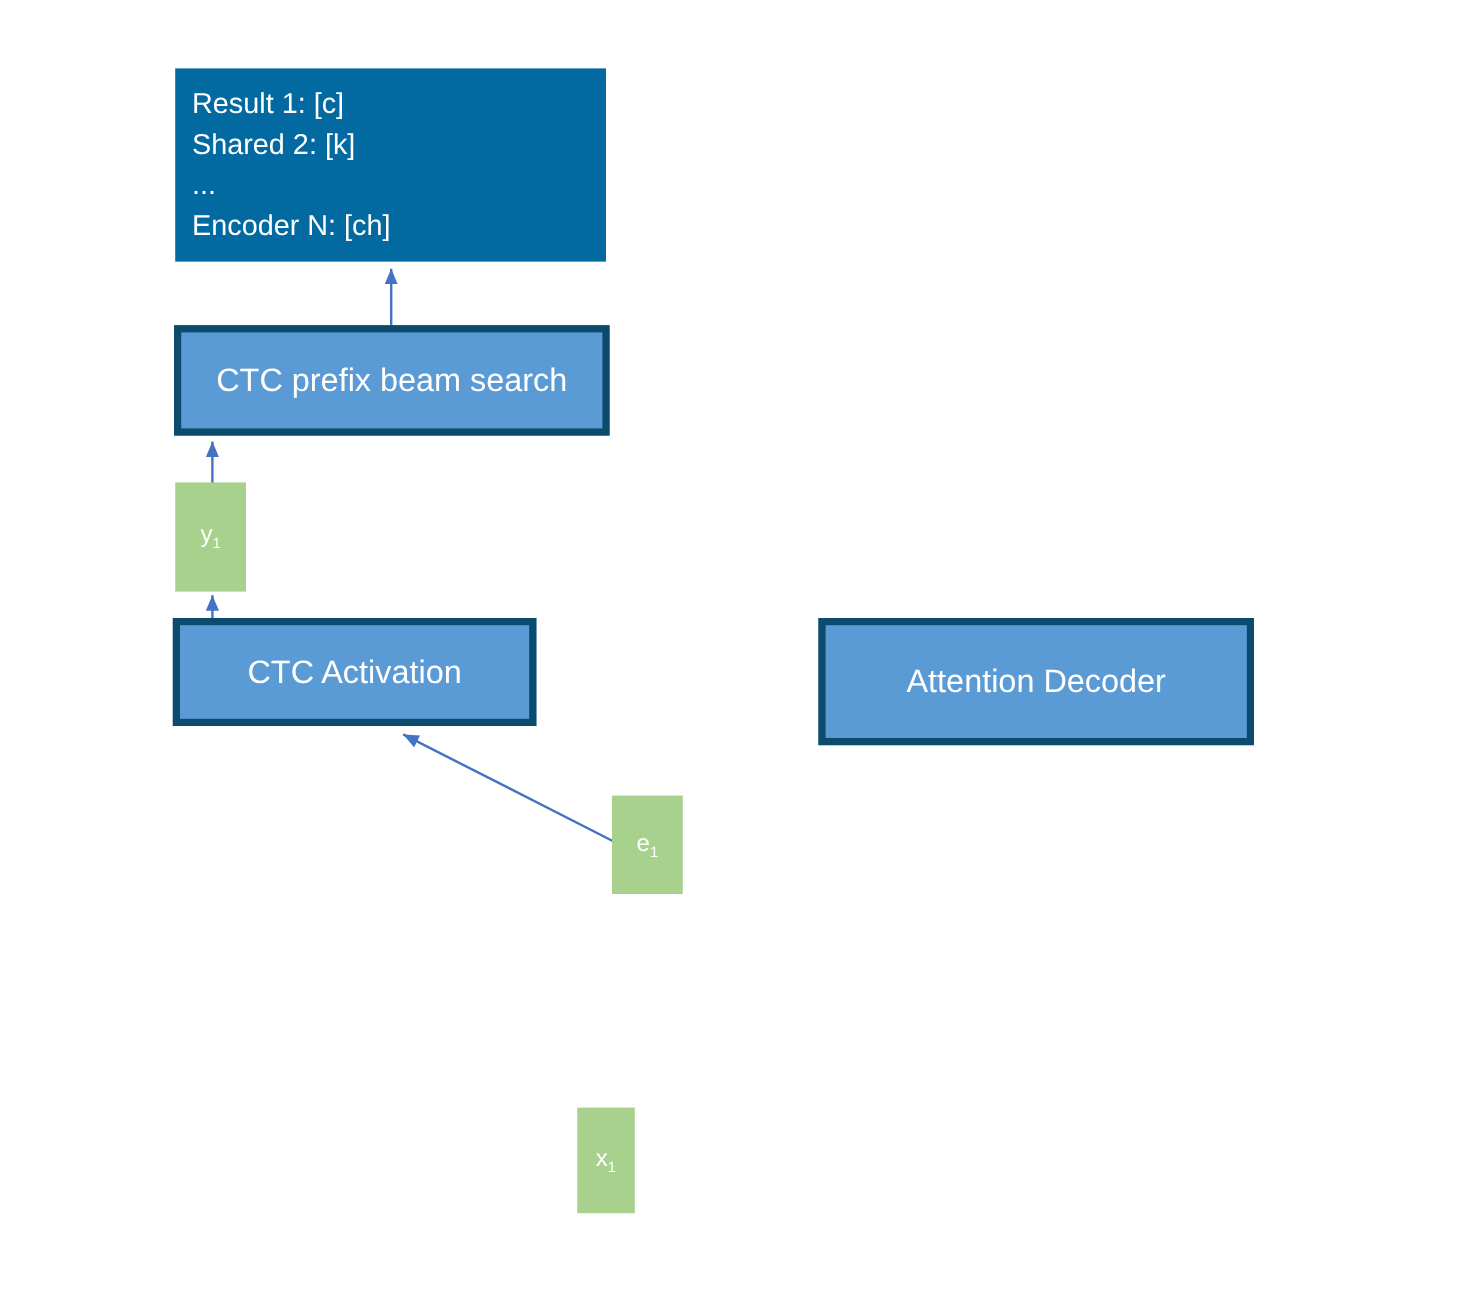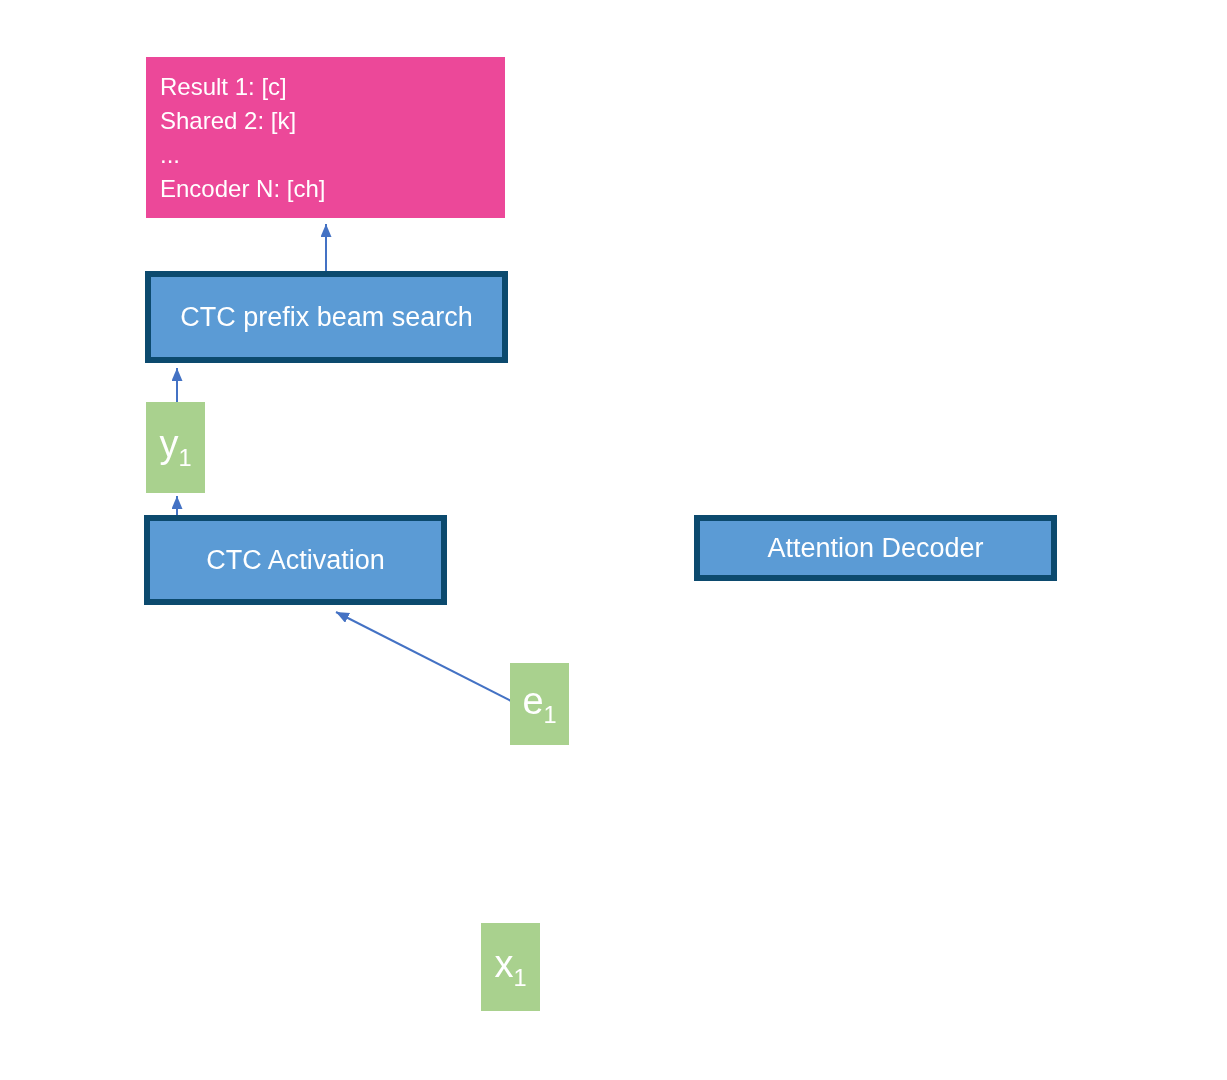--- a/index.html
+++ b/index.html
@@ -29,38 +29,38 @@
     align-items: center;
     justify-content: center;
     font-size: 27px;
     text-align: center;
   }
   .box.green {
     background: #a9d18e;
     display: flex;
     align-items: center;
     justify-content: center;
-    font-size: 38px;
+    font-size: 20px;
   }
   .box.light-green {
-    background: #ec4899;
+    background: #0369a1;
     font-size: 24px;
     line-height: 34px;
     padding: 13px 0 0 14px;
   }
   sub { font-size: 0.62em; }
   
   #results-box        { left: 146px; top: 57px;  width: 359px; height: 161px; }
   #ctc-prefix-box     { left: 145px; top: 271px; width: 363px; height: 92px; }
   #y1-box             { left: 146px; top: 402px; width: 59px;  height: 91px; }
   #ctc-activation-box { left: 144px; top: 515px; width: 303px; height: 90px; }
-  #attention-decoder-box { left: 682px; top: 515px; width: 363px; height: 66px; margin-left: 12px; }
+  #attention-decoder-box { left: 682px; top: 515px; width: 363px; height: 106px; }
   #e1-box             { left: 481px; top: 663px; width: 59px;  height: 82px; margin-left: 29px; }
   #shared-encoder-box { left: 480px; top: 807px; width: 363px; height: 92px; }
-  #x1-box             { left: 481px; top: 923px; width: 59px;  height: 88px; justify-content: center; }
+  #x1-box             { left: 481px; top: 923px; width: 48px;  height: 88px; justify-content: center; }
 </style>
 </head>
 <body>
 
 <div class="canvas">
 
   <svg class="arrow-layer" width="1227" height="1080" viewBox="0 0 1227 1080" xmlns="http://www.w3.org/2000/svg">
     <defs>
       <marker id="ah" markerUnits="userSpaceOnUse" markerWidth="16" markerHeight="14" refX="13" refY="5.5" orient="auto">
         <path d="M0,0 L13,5.5 L0,11 Z" fill="#4472c4"></path>

